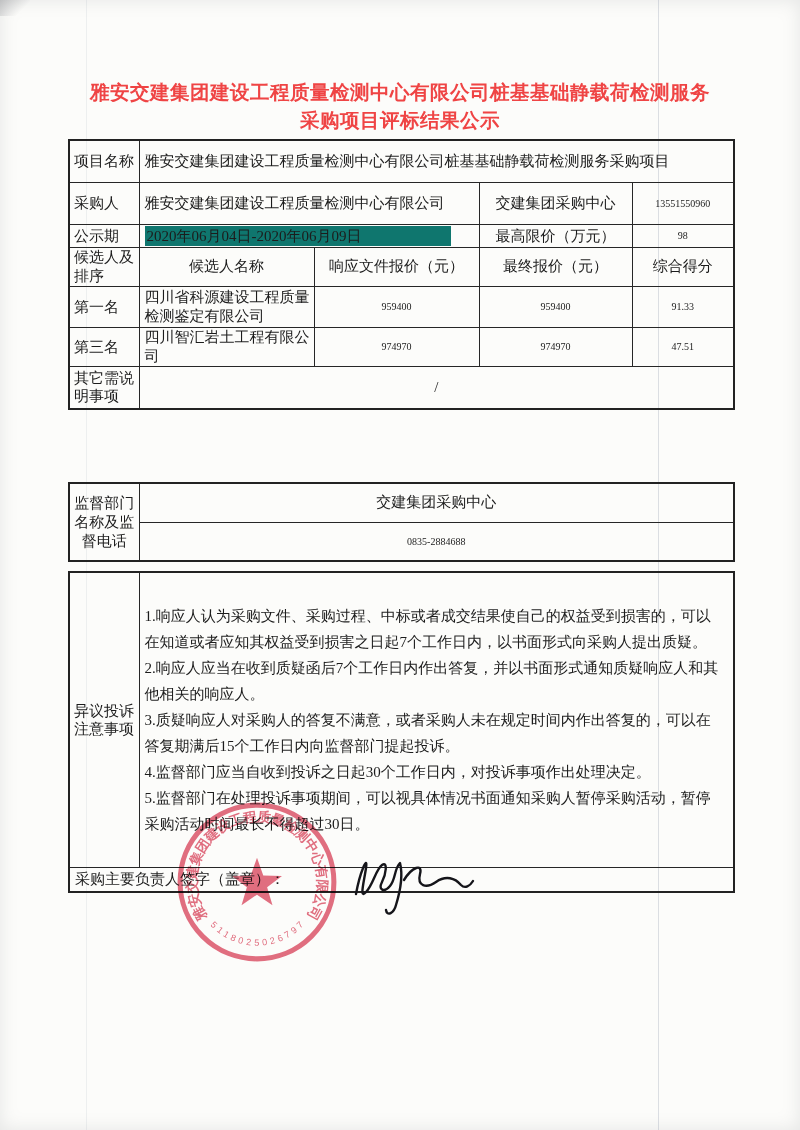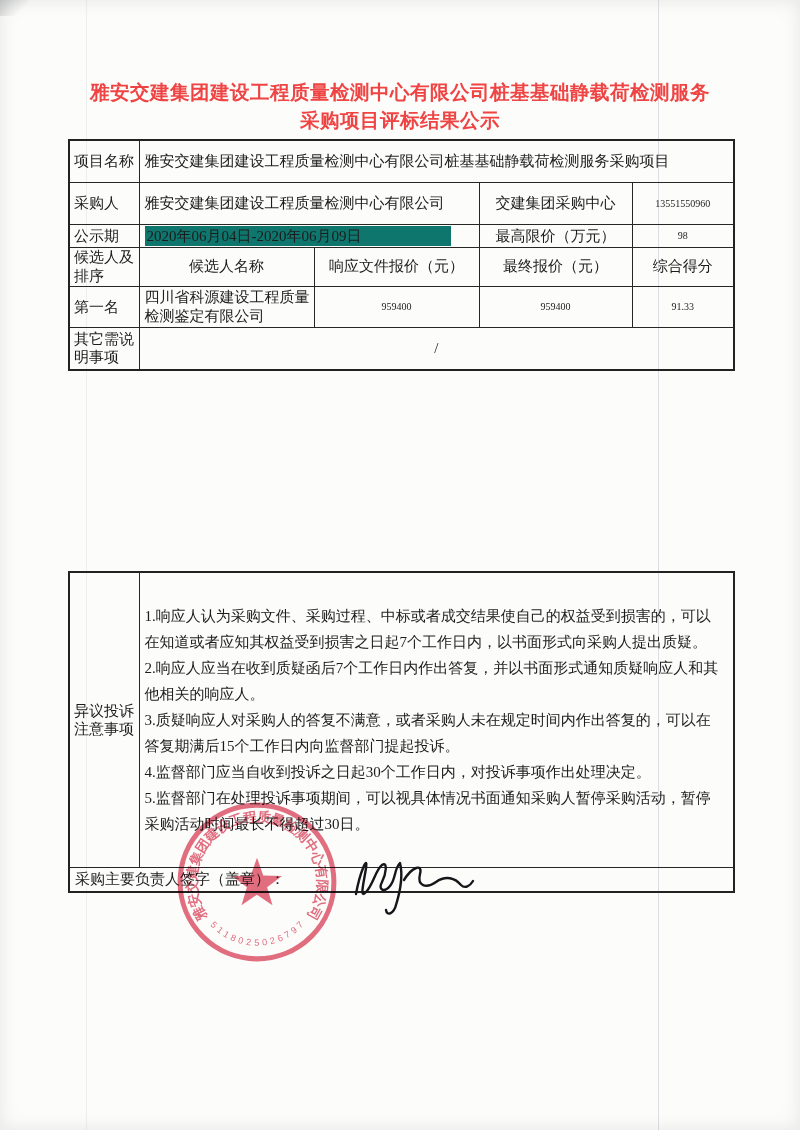--- a/index.html
+++ b/index.html
@@ -117,28 +117,52 @@
       <td class="tc">最终报价（元）</td>
       <td class="tc">综合得分</td>
     </tr>
     <tr style="height:41px">
       <td class="lbl">第一名</td>
       <td class="tl name2">四川省科源建设工程质量检测鉴定有限公司</td>
       <td class="tc num">959400</td>
       <td class="tc num">959400</td>
       <td class="tc num">91.33</td>
     </tr>
+    <tr style="height:38px">
+      <td class="lbl">第三名</td>
+      <td class="tl name2">四川智汇岩土工程有限公司</td>
+      <td class="tc num">974970</td>
+      <td class="tc num">974970</td>
+      <td class="tc num">47.51</td>
+    </tr>
     <tr style="height:43px">
       <td class="lbl">其它需说
 明事项</td>
       <td class="tc" colspan="4">/</td>
     </tr>
   </tbody>
     </table>
 
+  <table class="t2">
+    <colgroup>
+        <col style="width:70px">
+        <col style="width:595px">
+      </colgroup>
+    <tbody>
+        <tr style="height:39px">
+      <td class="lblc" rowspan="2">监督部门
+名称及监
+督电话</td>
+      <td class="tc">交建集团采购中心</td>
+    </tr>
+    <tr style="height:39px">
+      <td class="tc num">0835-2884688</td>
+    </tr>
+  </tbody>
+    </table>
 
   <table class="t3">
     <colgroup>
         <col style="width:70px">
         <col style="width:595px">
       </colgroup>
     <tbody>
         <tr style="height:295px">
       <td class="lbl">异议投诉
 注意事项</td>

